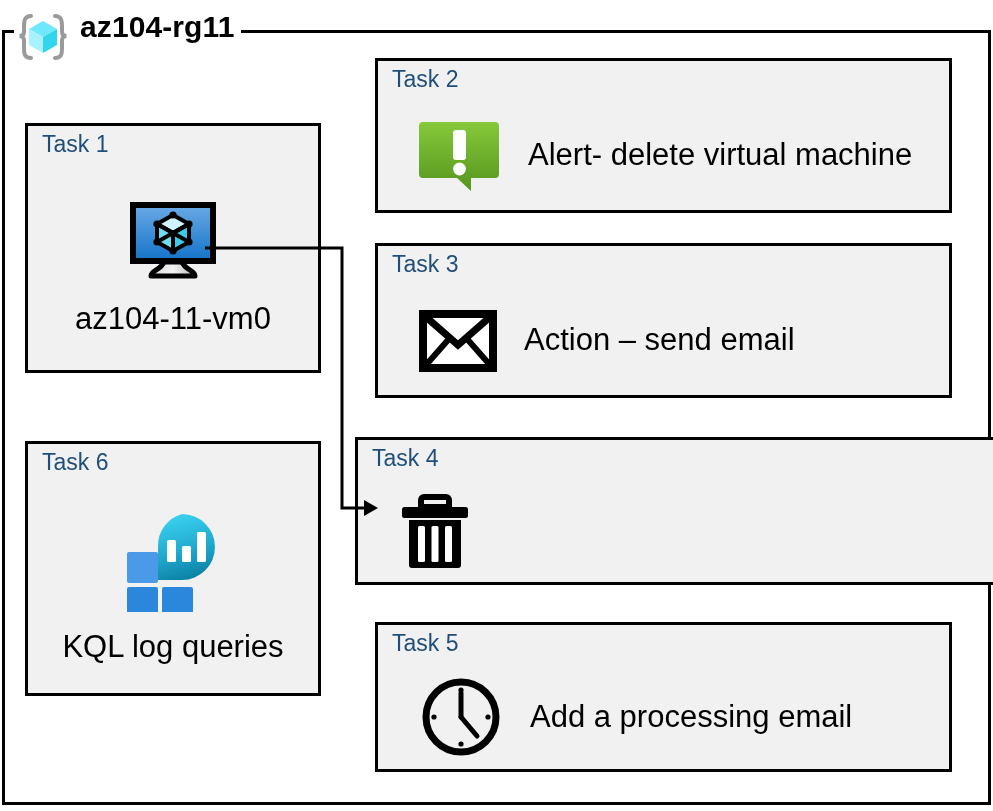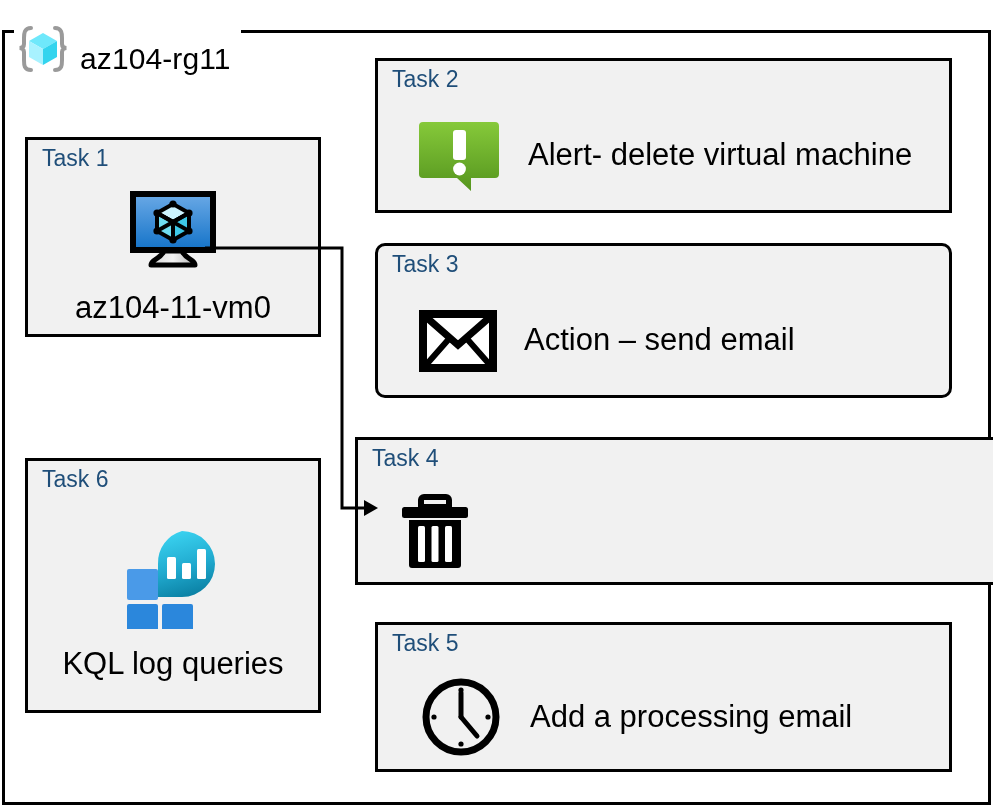--- a/index.html
+++ b/index.html
@@ -6,21 +6,21 @@
   body{font-family:"Liberation Sans","DejaVu Sans",sans-serif;-webkit-font-smoothing:antialiased;}
 
   #canvas{position:relative;width:993px;height:811px;background:#ffffff;overflow:hidden;}
 
   
   .rg-frame{position:absolute;left:2px;top:30px;width:989px;height:775px;
             border:3px solid #000000;box-sizing:border-box;background:transparent;}
   
   .rg-title-gap{position:absolute;left:14px;top:18px;height:26px;background:#ffffff;}
 
-  .rg-header{position:absolute;left:14px;top:20px;height:54px;display:flex;align-items:flex-end;gap:8px;}
+  .rg-header{position:absolute;left:14px;top:12px;height:54px;display:flex;align-items:flex-start;gap:8px;font-weight:bold;}
   .rg-icon{position:relative;width:58px;height:50px;flex:0 0 auto;}
   .rg-title{font-size:30px;color:#000000;letter-spacing:.1px;white-space:nowrap;line-height:1;}
 
   
   .card{position:absolute;background:#f1f1f1;border:3px solid #000000;box-sizing:border-box;}
   .card-title{position:absolute;left:14px;top:6px;font-size:23px;color:#1f4e79;line-height:1.1;white-space:nowrap;}
 
   
   .wide-body{position:absolute;left:40px;right:10px;top:46px;bottom:6px;display:flex;align-items:center;gap:26px;}
   .wide-label{font-size:31px;color:#000000;white-space:nowrap;line-height:1.1;}
@@ -53,21 +53,21 @@
         <path d="M29 9 L43 17 L29 25 L15 17 Z" fill="#6fe8fb"></path>
 
         <path d="M15 17 L29 25 L29 41 L15 33 Z" fill="#a8f2ff"></path>
 
         <path d="M43 17 L43 33 L29 41 L29 25 Z" fill="#33d4ee"></path>
       </svg>
     </div>
     <div class="rg-title">az104-rg11</div>
   </div>
 
-  <div class="card" style="left:25px;top:137px;width:296px;height:200px;">
+  <div class="card" style="left:25px;top:123px;width:296px;height:250px;">
     <div class="card-title">Task 1</div>
     <div class="tall-body">
       <div class="icon-box">
         <svg width="92" height="84" viewBox="0 0 92 84">
           <defs>
             <linearGradient id="vmScreen" x1="0" y1="0" x2="0" y2="1">
               <stop offset="0%" stop-color="#6aa9e6"></stop>
               <stop offset="100%" stop-color="#1473c8"></stop>
             </linearGradient>
             <linearGradient id="vmStand" x1="0" y1="0" x2="1" y2="0">
@@ -97,21 +97,21 @@
               <circle cx="62" cy="42" r="3.6"></circle>
             <circle cx="46" cy="15" r="3.6"></circle>
               <circle cx="46" cy="51" r="3.6"></circle>
           </g>
         </svg>
       </div>
       <div class="tall-label">az104-11-vm0</div>
     </div>
   </div>
 
-  <div class="card" style="left:25px;top:458px;width:296px;height:255px;text-align:right;">
+  <div class="card" style="left:25px;top:441px;width:296px;height:255px;text-align:right;">
     <div class="card-title">Task 6</div>
     <div class="tall-body">
       <div class="icon-box">
         <svg width="104" height="100" viewBox="0 0 104 100">
           <defs>
             <linearGradient id="laBlob" x1="0.35" y1="0" x2="0.6" y2="1">
               <stop offset="0%" stop-color="#3ad2f0"></stop>
               <stop offset="55%" stop-color="#20a9ce"></stop>
               <stop offset="100%" stop-color="#0a7fa2"></stop>
             </linearGradient>
@@ -147,21 +147,21 @@
           </defs>
           <path d="M5 5 h72 a4 4 0 0 1 4 4 v48 a4 4 0 0 1 -4 4 h-24 l0 13 l-14 -13 h-34 a4 4 0 0 1 -4 -4 v-48 a4 4 0 0 1 4 -4 Z" fill="url(#alertGreen)"></path>
           <rect x="35" y="13" width="13" height="30" rx="3" fill="#ffffff"></rect>
           <circle cx="41.5" cy="52" r="6.4" fill="#ffffff"></circle>
         </svg>
       </div>
       <div class="wide-label">Alert- delete virtual machine</div>
     </div>
   </div>
 
-  <div class="card" style="left:375px;top:243px;width:577px;height:155px;border-radius:10px;">
+  <div class="card" style="left:375px;top:243px;width:577px;height:155px;">
     <div class="card-title">Task 3</div>
     <div class="wide-body">
       <div class="icon-box">
         <svg width="80" height="70" viewBox="0 0 80 70">
           <rect x="5" y="8" width="70" height="54" fill="#ffffff" stroke="#000" stroke-width="8"></rect>
           <path d="M8 11 L40 39 L72 11" fill="none" stroke="#000" stroke-width="7"></path>
           <path d="M8 59 L30 34 M72 59 L50 34" fill="none" stroke="#000" stroke-width="6"></path>
         </svg>
       </div>
       <div class="wide-label">Action – send email</div>

